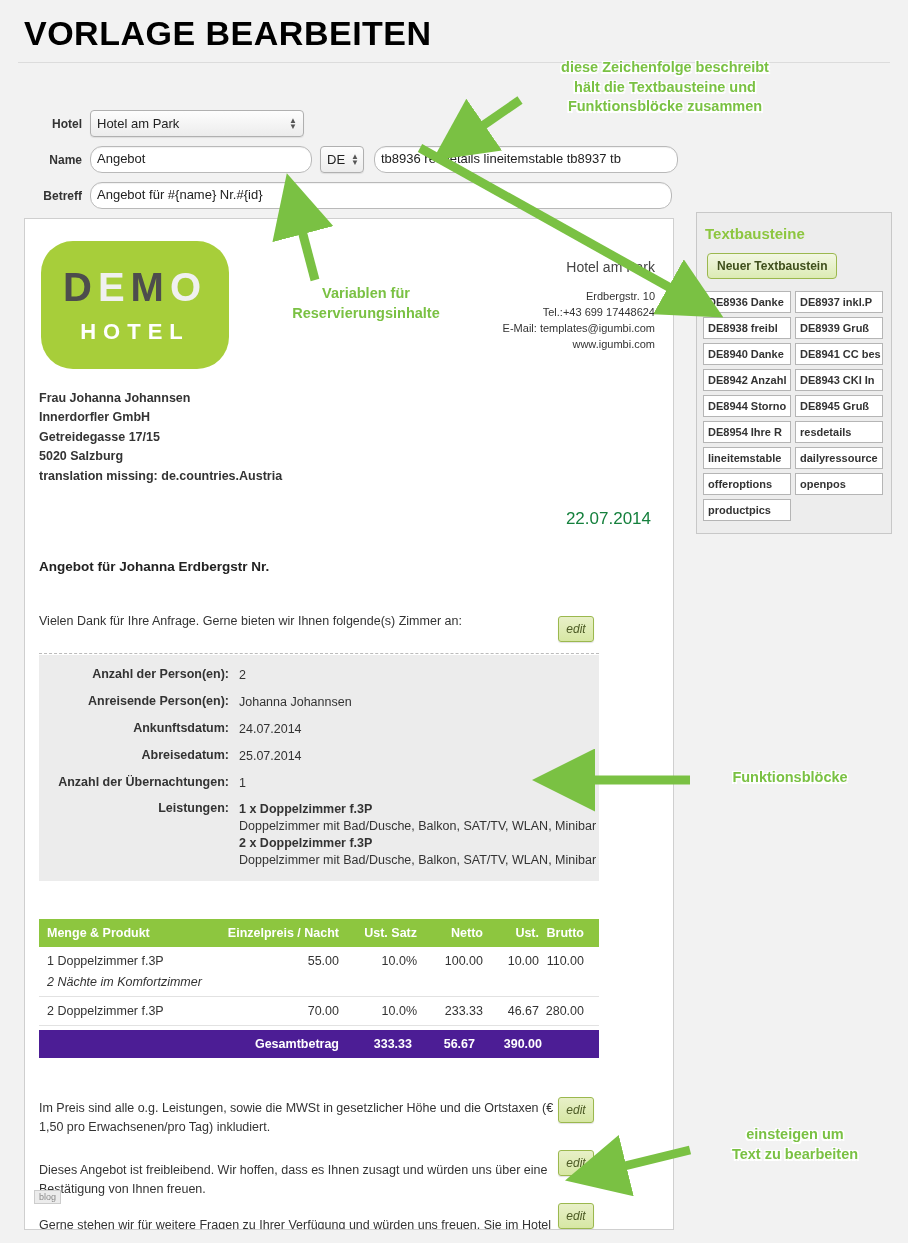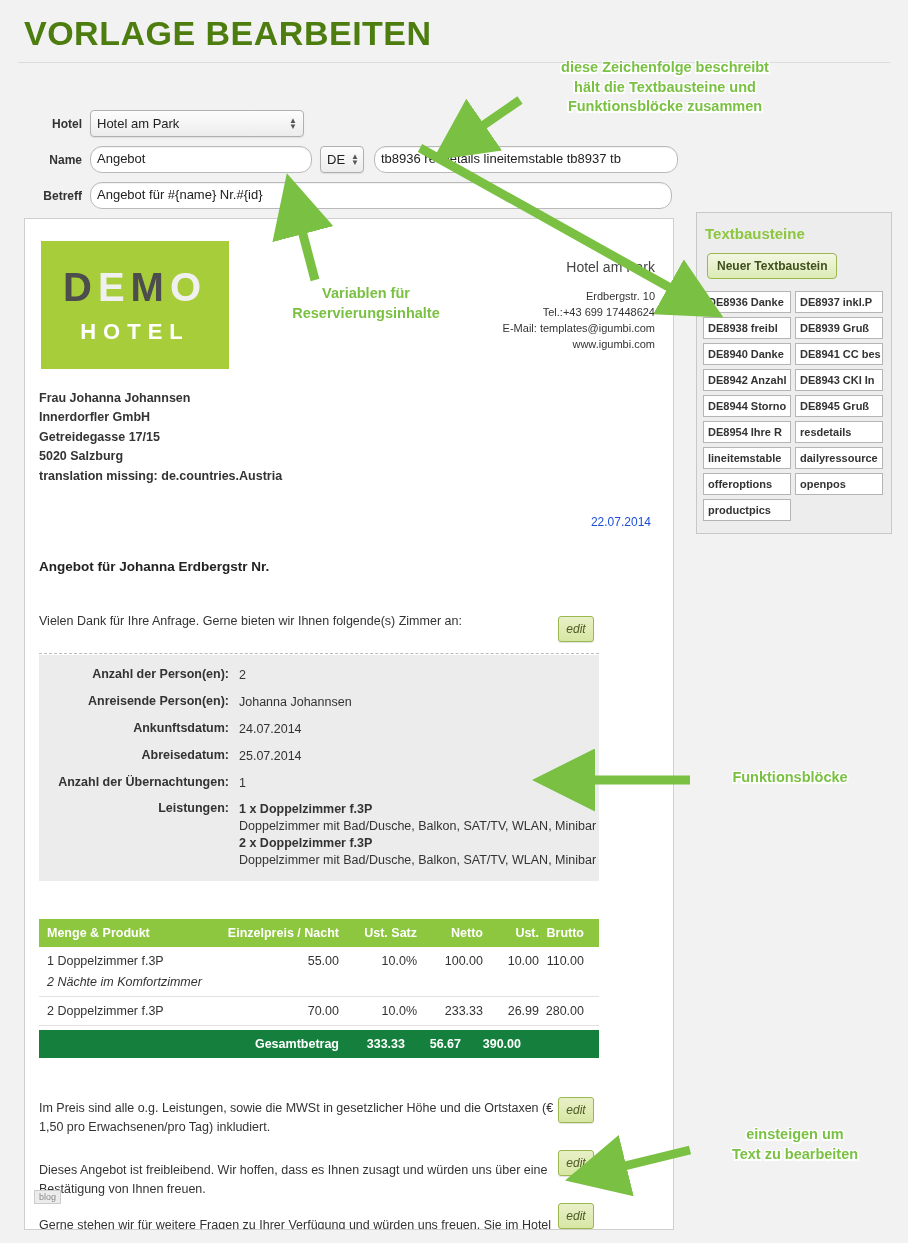--- a/index.html
+++ b/index.html
@@ -6,21 +6,21 @@
   body{
     width:908px;height:1243px;
     background:#f2f2f2;
     font-family:"Liberation Sans", sans-serif;
     color:#333;
     position:relative;
     overflow:hidden;
   }
   .page-title{
     position:absolute;left:24px;top:14px;
-    font-size:34px;font-weight:bold;color:#4d7c0f;
+    font-size:34px;font-weight:bold;color:#000000;
     letter-spacing:0.5px;
   }
   .hr-top{position:absolute;left:18px;top:62px;width:872px;height:1px;background:#dcdcdc;}
 
   
   .form-row{position:absolute;display:flex;align-items:center;}
   .form-label{
     width:58px;text-align:right;font-size:12px;color:#333;font-weight:bold;
     margin-right:8px;
   }
@@ -43,39 +43,40 @@
 
   
   .doc{
     position:absolute;left:24px;top:218px;width:650px;height:1012px;
     background:#fff;border:1px solid #cfcfcf;box-sizing:border-box;
     overflow:hidden;
   }
   .logo{
     position:absolute;left:16px;top:22px;width:188px;height:128px;
     background:#a7ce3a;
+    border-radius:32px;
   }
   .logo .demo{
     position:absolute;top:24px;left:0;width:188px;text-align:center;
     font-size:40px;font-weight:bold;color:#4d4d4d;letter-spacing:6px;
   }
   .logo .demo span.lite{color:#f0f0f0;}
   .logo .hotel{
     position:absolute;top:78px;left:0;width:188px;text-align:center;
     font-size:22px;font-weight:bold;color:#ffffff;letter-spacing:7px;
   }
   .hdr-right{
     position:absolute;right:18px;top:38px;width:300px;text-align:right;
     font-size:11px;color:#333;line-height:1.45;
   }
   .hdr-right .hname{font-size:14px;color:#444;margin-bottom:12px;}
   .addr{
     position:absolute;left:14px;top:170px;font-size:12.5px;color:#333;line-height:1.55;font-weight:bold;
   }
-  .date{position:absolute;right:22px;top:296px;font-size:12px;color:#1d4ed8;}
+  .date{position:absolute;right:22px;top:290px;font-size:17px;color:#15803d;}
   .subject{position:absolute;left:14px;top:340px;font-size:13.5px;font-weight:bold;color:#222;}
   .intro{position:absolute;left:14px;top:395px;font-size:12.5px;color:#333;}
   .dashed{position:absolute;left:14px;top:434px;width:560px;border-top:1px dashed #bbb;}
 
   .detail-table{
     position:absolute;left:14px;top:436px;width:560px;background:#ececec;
     padding:12px 0;font-size:12.5px;
   }
   .detail-row{display:flex;margin:0 0 10px 0;}
   .detail-row:last-child{margin-bottom:0;}
@@ -93,21 +94,21 @@
   .items-head div, .items-row div{box-sizing:border-box;}
   .c1{width:180px;padding-left:8px;}
   .c2{width:120px;text-align:right;}
   .c3{width:78px;text-align:right;}
   .c4{width:66px;text-align:right;}
   .c5{width:56px;text-align:right;}
   .c6{width:60px;text-align:right;padding-right:15px;}
   .items-row{display:flex;padding:7px 0;border-bottom:1px solid #e2e2e2;color:#333;}
   .items-note{padding:0 0 7px 8px;font-style:italic;color:#333;border-bottom:1px solid #e2e2e2;}
   .items-total{
-    display:flex;background:#15803d;color:#fff;font-weight:bold;padding:7px 0;margin-top:4px;
+    display:flex;background:#4c1d95;color:#fff;font-weight:bold;padding:7px 0;margin-top:4px;gap:7px;
   }
   .items-total .tlabel{width:300px;text-align:right;padding-right:0;}
 
   .para{position:absolute;left:14px;font-size:12.5px;color:#333;line-height:1.5;width:520px;}
 
   .edit-btn{
     position:absolute;width:34px;height:24px;
     background:linear-gradient(#e8f0c8,#d7e7a4);
     border:1px solid #9bb84e;border-radius:3px;
     color:#4e5c26;font-size:12px;font-style:italic;
@@ -263,21 +264,21 @@
       <div class="c4">100.00</div>
       <div class="c5">10.00</div>
       <div class="c6">110.00</div>
     </div>
     <div class="items-note">2 Nächte im Komfortzimmer</div>
     <div class="items-row">
       <div class="c1">2 Doppelzimmer f.3P</div>
       <div class="c2">70.00</div>
       <div class="c3">10.0%</div>
       <div class="c4">233.33</div>
-      <div class="c5">26.99</div>
+      <div class="c5">46.67</div>
       <div class="c6">280.00</div>
     </div>
     <div class="items-total">
       <div class="tlabel">Gesamtbetrag</div>
       <div class="c4">333.33</div>
       <div class="c5">56.67</div>
       <div class="c6">390.00</div>
     </div>
   </div>
 

